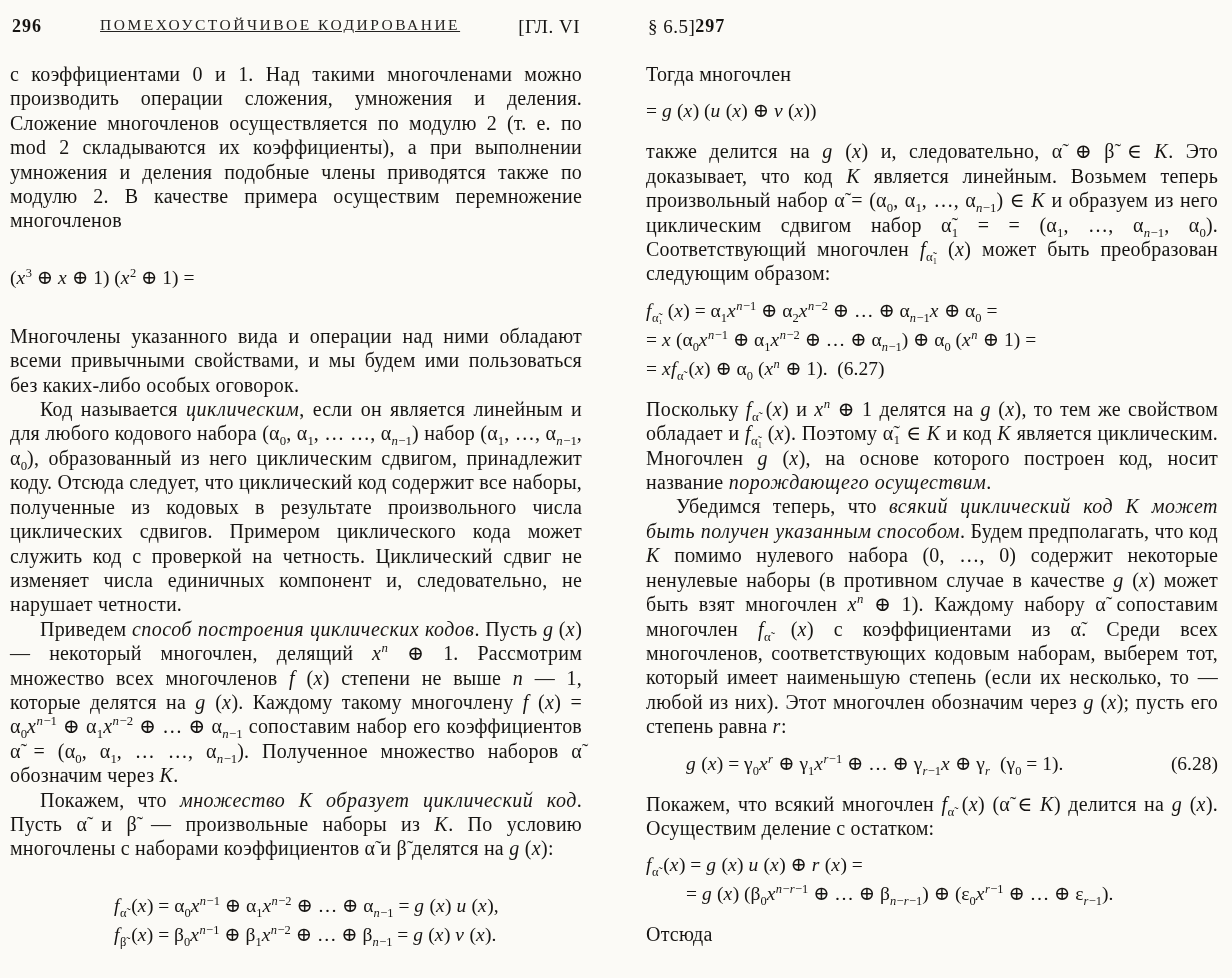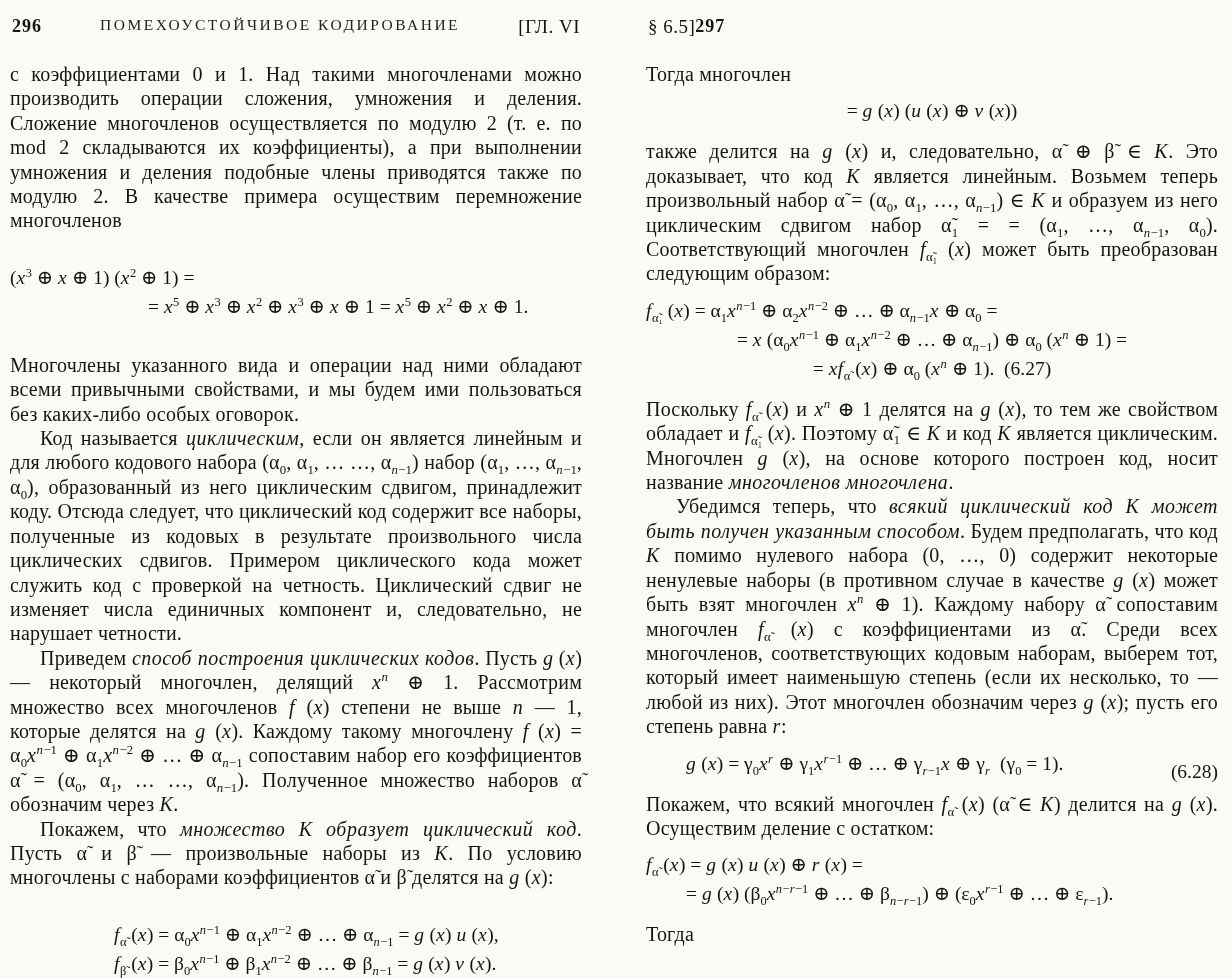--- a/index.html
+++ b/index.html
@@ -6,52 +6,51 @@
   body{
     width:1232px;height:978px;overflow:hidden;
     background:#fbfaf6;color:#161412;
     font-family:"Liberation Serif","DejaVu Serif",serif;
   }
   .spread{display:flex;width:1232px;height:978px;}
   .page{box-sizing:border-box;width:616px;height:978px;overflow:hidden;}
   .page.left{padding:0 34px 0 10px;}
   .page.right{padding:0 14px 0 30px;}
   .hdr{display:flex;align-items:flex-start;padding:16px 2px 24px 2px;}
-  .hdr .c{flex:1;text-align:center;letter-spacing:2.5px;font-size:15.5px;color:#242220;}
+  .hdr .c{flex:1;text-align:center;letter-spacing:2.5px;font-size:15.5px;color:#242220;text-decoration:underline;}
   .hdr .pgnum{font-weight:bold;font-size:18px;letter-spacing:1px;}
   .hdr .ref{font-size:19px;letter-spacing:.5px;}
   .para{font-size:20px;line-height:24.4px;text-align:justify;letter-spacing:.2px;}
   .para.indent{text-indent:30px;}
   .formula{margin:10px 0 14px 0;font-size:19.5px;}
   .formula.gap-lg{margin:30px 0 32px 0;}
   .fl{position:relative;line-height:29px;white-space:nowrap;}
-  .fl.right{text-align:center;}
+  .fl.right{text-align:left;}
   .fl.ind-s{padding-left:40px;}
   .fl.ind-m{padding-left:104px;}
   .fl.ind-l{padding-left:138px;}
   sub,sup{line-height:0;font-size:64%;letter-spacing:0;}
-  .eqno{position:absolute;right:0;top:8px;}
+  .eqno{position:absolute;right:0;top:0;}
   i{letter-spacing:.5px;}
 </style>
 </head>
 <body>
 
 <div class="spread">
 
   <div class="page left">
     <div class="hdr">
       <span class="pgnum">296</span>
       <span class="c">ПОМЕХОУСТОЙЧИВОЕ КОДИРОВАНИЕ</span>
       <span class="ref">[ГЛ. VI</span>
     </div>
     <div class="page-body">
         <div class="para">с коэффициентами 0 и 1. Над такими многочленами можно производить операции сложения, умножения и деления. Сложение многочленов осуществляется по модулю 2 (т. е. по mod 2 складываются их коэффициенты), а при выполнении умножения и деления подобные члены приводятся также по модулю 2. В качестве примера осуществим перемножение многочленов</div>
         <div class="formula gap-lg">
           <div class="fl left">(<i>x</i><sup>3</sup> ⊕ <i>x</i> ⊕ 1) (<i>x</i><sup>2</sup> ⊕ 1) =</div>
-          <div class="fl ind-l">= <i>x</i><sup>5</sup> ⊕ <i>x</i><sup>3</sup> ⊕ <i>x</i><sup>2</sup> ⊕ <i>x</i><sup>3</sup> ⊕ <i>x</i> ⊕ 1 = <i>x</i><sup>5</sup> ⊕ <i>x</i><sup>2</sup> ⊕ <i>x</i> ⊕ 1.</div>
         </div>
         <div class="para">Многочлены указанного вида и операции над ними обладают всеми привычными свойствами, и мы будем ими пользоваться без каких-либо особых оговорок.</div>
         <div class="para indent">Код называется <i>циклическим</i>, если он является линейным и для любого кодового набора (α<sub>0</sub>, α<sub>1</sub>, … …, α<sub><i>n</i>−1</sub>) набор (α<sub>1</sub>, …, α<sub><i>n</i>−1</sub>, α<sub>0</sub>), образованный из него циклическим сдвигом, принадлежит коду. Отсюда следует, что циклический код содержит все наборы, полученные из кодовых в результате произвольного числа циклических сдвигов. Примером циклического кода может служить код с проверкой на четность. Циклический сдвиг не изменяет числа единичных компонент и, следовательно, не нарушает четности.</div>
         <div class="para indent">Приведем <i>способ построения циклических кодов</i>. Пусть <i>g</i> (<i>x</i>) — некоторый многочлен, делящий <i>x</i><sup><i>n</i></sup> ⊕ 1. Рассмотрим множество всех многочленов <i>f</i> (<i>x</i>) степени не выше <i>n</i> — 1, которые делятся на <i>g</i> (<i>x</i>). Каждому такому многочлену <i>f</i> (<i>x</i>) = α<sub>0</sub><i>x</i><sup><i>n</i>−1</sup> ⊕ α<sub>1</sub><i>x</i><sup><i>n</i>−2</sup> ⊕ … ⊕ α<sub><i>n</i>−1</sub> сопоставим набор его коэффициентов α̃ = (α<sub>0</sub>, α<sub>1</sub>, … …, α<sub><i>n</i>−1</sub>). Полученное множество наборов α̃ обозначим через <i>K</i>.</div>
         <div class="para indent">Покажем, что <i>множество K образует циклический код</i>. Пусть α̃ и β̃ — произвольные наборы из <i>K</i>. По условию многочлены с наборами коэффициентов α̃ и β̃ делятся на <i>g</i> (<i>x</i>):</div>
         <div class="formula gap-lg">
           <div class="fl ind-m"><i>f</i><sub>α̃</sub> (<i>x</i>) = α<sub>0</sub><i>x</i><sup><i>n</i>−1</sup> ⊕ α<sub>1</sub><i>x</i><sup><i>n</i>−2</sup> ⊕ … ⊕ α<sub><i>n</i>−1</sub> = <i>g</i> (<i>x</i>) <i>u</i> (<i>x</i>),</div>
           <div class="fl ind-m"><i>f</i><sub>β̃</sub> (<i>x</i>) = β<sub>0</sub><i>x</i><sup><i>n</i>−1</sup> ⊕ β<sub>1</sub><i>x</i><sup><i>n</i>−2</sup> ⊕ … ⊕ β<sub><i>n</i>−1</sub> = <i>g</i> (<i>x</i>) <i>v</i> (<i>x</i>).</div>
         </div>
       </div>
@@ -66,27 +65,27 @@
         <div class="para">Тогда многочлен</div>
         <div class="formula">
           <div class="fl right">= <i>g</i> (<i>x</i>) (<i>u</i> (<i>x</i>) ⊕ <i>v</i> (<i>x</i>))</div>
         </div>
         <div class="para">также делится на <i>g</i> (<i>x</i>) и, следовательно, α̃ ⊕ β̃ ∈ <i>K</i>. Это доказывает, что код <i>K</i> является линейным. Возьмем теперь произвольный набор α̃ = (α<sub>0</sub>, α<sub>1</sub>, …, α<sub><i>n</i>−1</sub>) ∈ <i>K</i> и образуем из него циклическим сдвигом набор α̃<sub>1</sub> = = (α<sub>1</sub>, …, α<sub><i>n</i>−1</sub>, α<sub>0</sub>). Соответствующий многочлен <i>f</i><sub>α̃₁</sub> (<i>x</i>) может быть преобразован следующим образом:</div>
         <div class="formula">
           <div class="fl left"><i>f</i><sub>α̃₁</sub> (<i>x</i>) = α<sub>1</sub><i>x</i><sup><i>n</i>−1</sup> ⊕ α<sub>2</sub><i>x</i><sup><i>n</i>−2</sup> ⊕ … ⊕ α<sub><i>n</i>−1</sub><i>x</i> ⊕ α<sub>0</sub> =</div>
           <div class="fl right">= <i>x</i> (α<sub>0</sub><i>x</i><sup><i>n</i>−1</sup> ⊕ α<sub>1</sub><i>x</i><sup><i>n</i>−2</sup> ⊕ … ⊕ α<sub><i>n</i>−1</sub>) ⊕ α<sub>0</sub> (<i>x</i><sup><i>n</i></sup> ⊕ 1) =</div>
           <div class="fl right">= <i>xf</i><sub>α̃</sub> (<i>x</i>) ⊕ α<sub>0</sub> (<i>x</i><sup><i>n</i></sup> ⊕ 1). (6.27)</div>
         </div>
-        <div class="para">Поскольку <i>f</i><sub>α̃</sub> (<i>x</i>) и <i>x</i><sup><i>n</i></sup> ⊕ 1 делятся на <i>g</i> (<i>x</i>), то тем же свойством обладает и <i>f</i><sub>α̃₁</sub> (<i>x</i>). Поэтому α̃₁ ∈ <i>K</i> и код <i>K</i> является циклическим. Многочлен <i>g</i> (<i>x</i>), на основе которого построен код, носит название <i>многочленов многочлена</i>.</div>
+        <div class="para">Поскольку <i>f</i><sub>α̃</sub> (<i>x</i>) и <i>x</i><sup><i>n</i></sup> ⊕ 1 делятся на <i>g</i> (<i>x</i>), то тем же свойством обладает и <i>f</i><sub>α̃₁</sub> (<i>x</i>). Поэтому α̃₁ ∈ <i>K</i> и код <i>K</i> является циклическим. Многочлен <i>g</i> (<i>x</i>), на основе которого построен код, носит название <i>порождающего осуществим</i>.</div>
         <div class="para indent">Убедимся теперь, что <i>всякий циклический код K может быть получен указанным способом</i>. Будем предполагать, что код <i>K</i> помимо нулевого набора (0, …, 0) содержит некоторые ненулевые наборы (в противном случае в качестве <i>g</i> (<i>x</i>) может быть взят многочлен <i>x</i><sup><i>n</i></sup> ⊕ 1). Каждому набору α̃ сопоставим многочлен <i>f</i><sub>α̃</sub> (<i>x</i>) с коэффициентами из α̃. Среди всех многочленов, соответствующих кодовым наборам, выберем тот, который имеет наименьшую степень (если их несколько, то — любой из них). Этот многочлен обозначим через <i>g</i> (<i>x</i>); пусть его степень равна <i>r</i>:</div>
         <div class="formula">
           <div class="fl ind-s"><i>g</i> (<i>x</i>) = γ<sub>0</sub><i>x</i><sup><i>r</i></sup> ⊕ γ<sub>1</sub><i>x</i><sup><i>r</i>−1</sup> ⊕ … ⊕ γ<sub><i>r</i>−1</sub><i>x</i> ⊕ γ<sub><i>r</i></sub> (γ<sub>0</sub> = 1).<span class="eqno">(6.28)</span></div>
         </div>
         <div class="para">Покажем, что всякий многочлен <i>f</i><sub>α̃</sub> (<i>x</i>) (α̃ ∈ <i>K</i>) делится на <i>g</i> (<i>x</i>). Осуществим деление с остатком:</div>
         <div class="formula">
           <div class="fl left"><i>f</i><sub>α̃</sub> (<i>x</i>) = <i>g</i> (<i>x</i>) <i>u</i> (<i>x</i>) ⊕ <i>r</i> (<i>x</i>) =</div>
           <div class="fl ind-s">= <i>g</i> (<i>x</i>) (β<sub>0</sub><i>x</i><sup><i>n</i>−<i>r</i>−1</sup> ⊕ … ⊕ β<sub><i>n</i>−<i>r</i>−1</sub>) ⊕ (ε<sub>0</sub><i>x</i><sup><i>r</i>−1</sup> ⊕ … ⊕ ε<sub><i>r</i>−1</sub>).</div>
         </div>
-        <div class="para">Тогда</div>
+        <div class="para">Отсюда</div>
       </div>
   </div>
 
 </div>
 
 </body></html>

